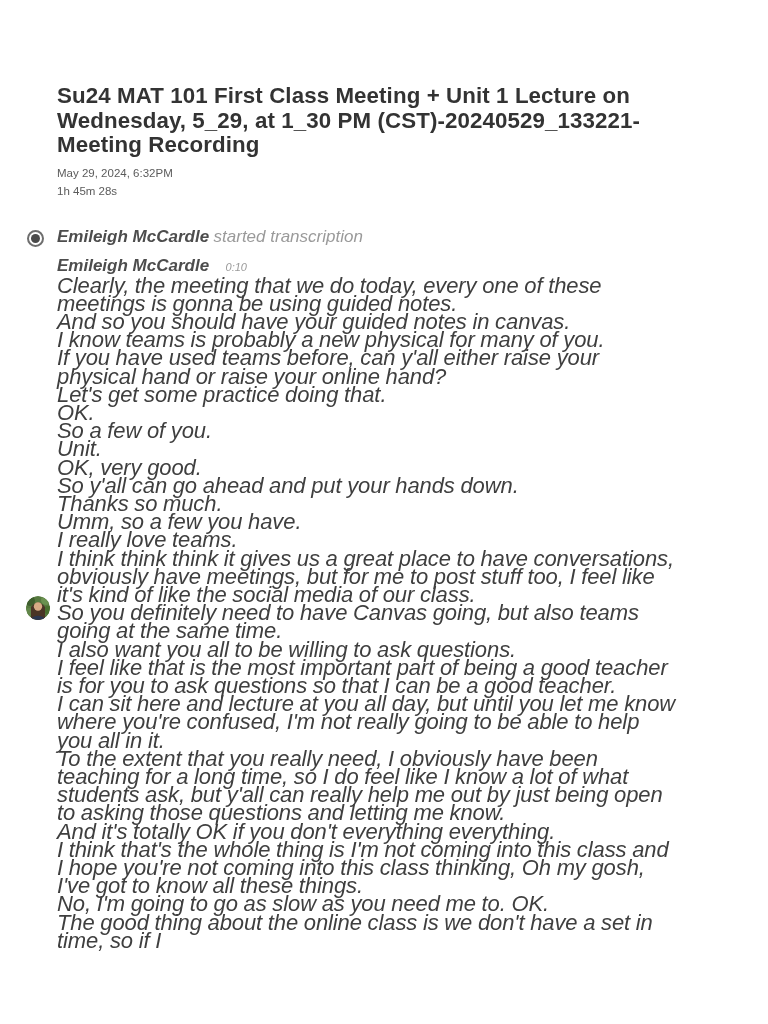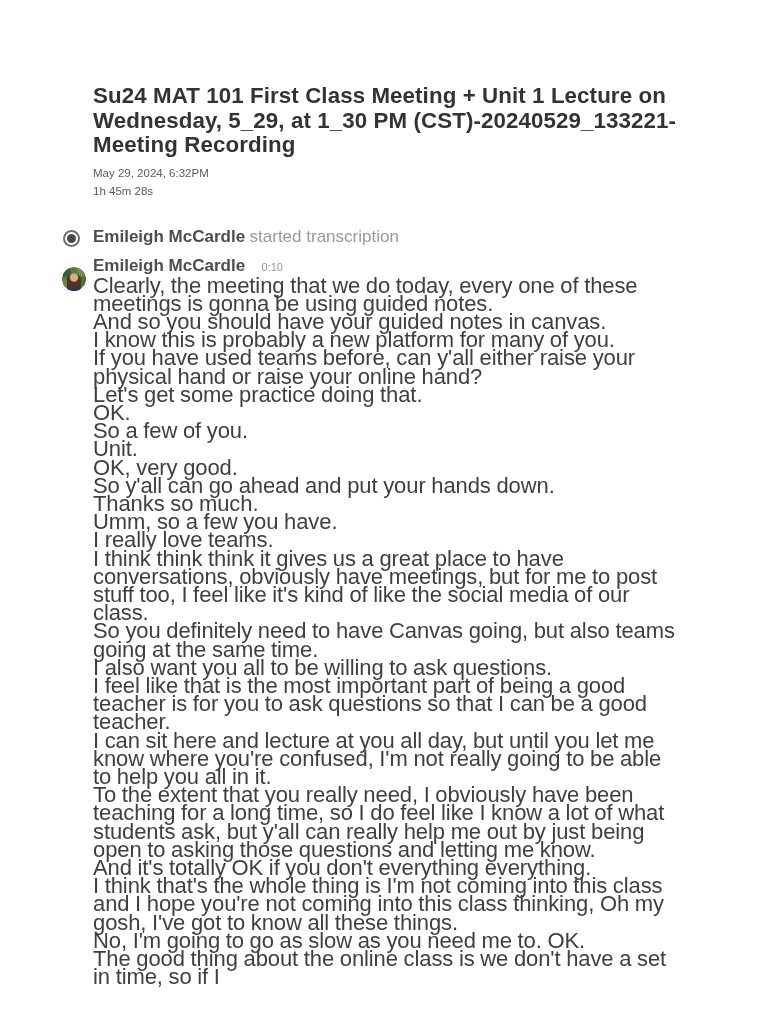--- a/index.html
+++ b/index.html
@@ -10,39 +10,39 @@
   body {
     width: 768px;
     height: 1024px;
     overflow: hidden;
     font-family: "Liberation Sans", sans-serif;
     color: var(--body, #404040);
   }
   .doc {
     box-sizing: border-box;
     width: 768px;
-    padding: 84px 91px 0 62px;
+    padding: 84px 91px 0 26px;
   }
 
   h1.title {
     margin: 0 0 8px 31px;
     font-size: 22.3px;
     line-height: 24.5px;
     font-weight: bold;
     color: var(--title, #333);
     letter-spacing: 0.1px;
   }
   .meta-line {
     margin: 0 0 4px 31px;
     font-size: 11.5px;
     line-height: 14px;
     color: var(--meta, #5b5b5b);
   }
 
-  .row { display: flex; align-items: flex-start; }
+  .row { display: flex; align-items: center; font-style: italic; }
   .gutter { width: 31px; flex: none; }
   .content { flex: 1 1 auto; min-width: 0; }
 
   .system-row { margin-top: 28px; line-height: 21px; }
   .rec {
     box-sizing: border-box;
     display: block;
     width: 17px; height: 17px;
     margin: 4px 0 0 1px;
     border: 2.6px solid var(--record, #6e6e6e);
@@ -135,21 +135,21 @@
       </span>
     </div>
     <div class="content">
       <div class="entry-head">
         <span class="name">Emileigh McCardle</span>
         <span class="ts">0:10</span>
       </div>
       <div class="t-lines">
           <div class="t-line">Clearly, the meeting that we do today, every one of these meetings is gonna be using guided notes.</div>
           <div class="t-line">And so you should have your guided notes in canvas.</div>
-          <div class="t-line">I know this is probably a new platform for many of you.</div>
+          <div class="t-line">I know teams is probably a new physical for many of you.</div>
           <div class="t-line">If you have used teams before, can y'all either raise your physical hand or raise your online hand?</div>
           <div class="t-line">Let's get some practice doing that.</div>
           <div class="t-line">OK.</div>
           <div class="t-line">So a few of you.</div>
           <div class="t-line">Unit.</div>
           <div class="t-line">OK, very good.</div>
           <div class="t-line">So y'all can go ahead and put your hands down.</div>
           <div class="t-line">Thanks so much.</div>
           <div class="t-line">Umm, so a few you have.</div>
           <div class="t-line">I really love teams.</div>

